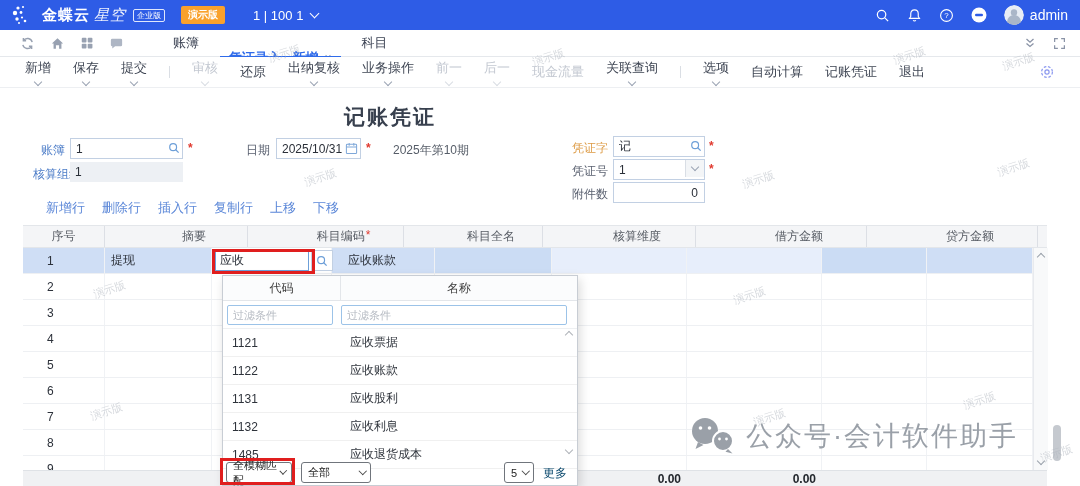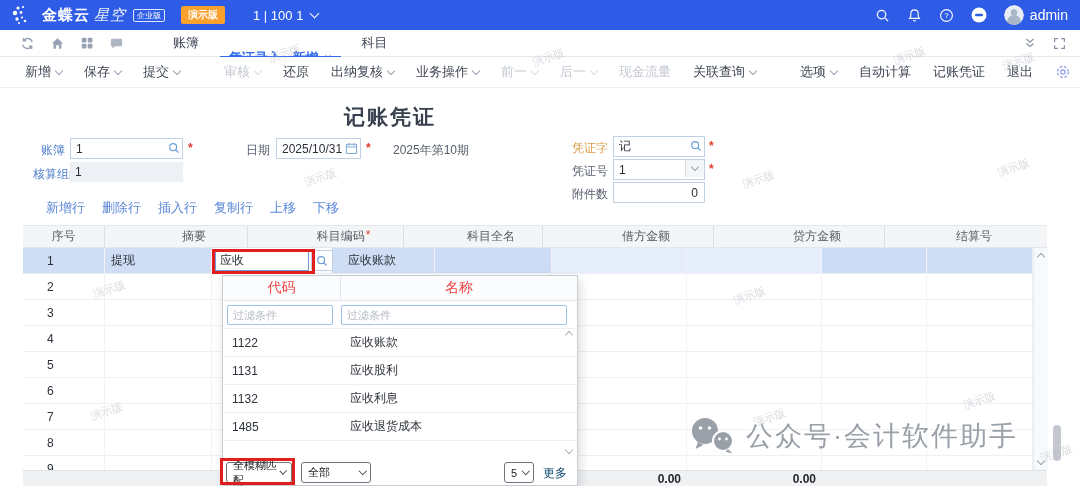--- a/index.html
+++ b/index.html
@@ -31,21 +31,21 @@
   .tab{display:flex;align-items:center;padding:0 15px;font-size:13px;color:#3c4354;position:relative;cursor:pointer;}
   .tab.active{color:#2f6bea;font-weight:700;margin-top:28px;}
   .tab.active::after{content:"";position:absolute;left:6px;right:6px;bottom:0;height:2px;background:#2f6bea;}
   .tab-close{margin-left:6px;color:#9aa3b3;font-size:12px;font-weight:400;}
   .tab-controls{margin-left:auto;display:flex;align-items:center;gap:16px;}
 
   
   .toolbar{position:absolute;top:57px;left:0;right:0;height:31px;background:#fff;
            border-bottom:1px solid #edeff2;display:flex;align-items:center;padding:0 25px;
            box-sizing:border-box;font-size:13px;color:#3f4654;}
-  .titem{display:flex;align-items:center;gap:5px;margin-right:22px;cursor:pointer;white-space:nowrap;}
+  .titem{display:flex;align-items:center;gap:5px;margin-right:22px;cursor:pointer;white-space:nowrap;flex-direction:column;}
   .titem .chev{width:5px;height:5px;border-color:#9aa3b3;}
   .titem.disabled{color:#c3c8d1;}
   .titem.disabled .chev{border-color:#d9dde3;}
   .tdiv{width:1px;height:12px;background:#dadee4;margin-right:22px;}
   .gear{margin-left:auto;cursor:pointer;display:flex;}
 
   
   .page-title{position:absolute;top:103px;left:0;width:780px;text-align:center;font-size:21px;
               font-weight:700;color:#38404e;letter-spacing:2px;}
   .flabel{position:absolute;font-size:12px;color:#4d7dc8;text-align:right;}
@@ -96,21 +96,21 @@
   .sb-up{top:6px;transform:rotate(-135deg);}
   .sb-down{bottom:6px;transform:rotate(45deg);}
   .gtotal{position:absolute;left:23px;top:470px;width:1024px;height:16px;background:#f0f1f3;
           border-top:1px solid #dfe2e6;display:flex;font-size:12px;font-weight:700;color:#23272d;box-sizing:border-box;}
   .gt{flex:none;height:100%;display:flex;align-items:center;}
   .gt.amt{justify-content:flex-end;padding-right:6px;box-sizing:border-box;}
 
   
   .lookup{position:absolute;left:222px;top:275px;width:356px;height:211px;background:#fff;
           border:1px solid #c8cdd4;box-shadow:2px 4px 10px rgba(0,0,0,.15);box-sizing:border-box;z-index:10;}
-  .lk-head{display:flex;height:24px;background:#fbfcfd;border-bottom:1px solid #e3e6ea;font-size:14px;color:#ef4444;}
+  .lk-head{display:flex;height:24px;background:#fbfcfd;border-bottom:1px solid #e3e6ea;font-size:12px;color:#404040;}
   .lk-h{display:flex;align-items:center;justify-content:center;box-sizing:border-box;}
   .lkc0{width:118px;border-right:1px solid #e3e6ea;flex:none;}
   .lkc1{flex:1;}
   .lk-filter{display:flex;height:27px;align-items:center;border-bottom:1px solid #eef0f2;gap:8px;padding:0 4px;}
   .lk-in{height:20px;border:1px solid #9cc3e8;border-radius:2px;font-size:11px;padding:0 5px;
          box-sizing:border-box;color:#333;font-family:inherit;}
   .lk-in::placeholder{color:#b5bac2;}
   .lk-in.c0{width:106px;flex:none;}
   .lk-in.c1{flex:1;margin-right:6px;}
   .lk-row{display:flex;height:27px;align-items:center;border-bottom:1px solid #f0f0f0;
@@ -401,20 +401,23 @@
     <div class="gh w1">
         <span>摘要</span>
       </div>
     <div class="gh w2">
         <span>科目编码</span>
         <span class="hreq">*</span>
       </div>
     <div class="gh w3">
         <span>科目全名</span>
       </div>
+    <div class="gh w4">
+        <span>核算维度</span>
+      </div>
     <div class="gh w5">
         <span>借方金额</span>
       </div>
     <div class="gh w6">
         <span>贷方金额</span>
       </div>
     <div class="gh w8 last">
         <span>结算号</span>
       </div>
     <div class="gh wsb last"></div>
@@ -549,20 +552,24 @@
 
   <div class="lookup">
     <div class="lk-head">
       <div class="lk-h lkc0">代码</div>
       <div class="lk-h lkc1">名称</div>
     </div>
     <div class="lk-filter">
       <input class="lk-in c0" placeholder="过滤条件" style="">
       <input class="lk-in c1" placeholder="过滤条件" style="">
     </div>
+    <div class="lk-row">
+        <span class="lk-code">1121</span>
+        <span class="lk-name">应收票据</span>
+      </div>
     <div class="lk-row">
         <span class="lk-code">1122</span>
         <span class="lk-name">应收账款</span>
       </div>
     <div class="lk-row">
         <span class="lk-code">1131</span>
         <span class="lk-name">应收股利</span>
       </div>
     <div class="lk-row">
         <span class="lk-code">1132</span>

